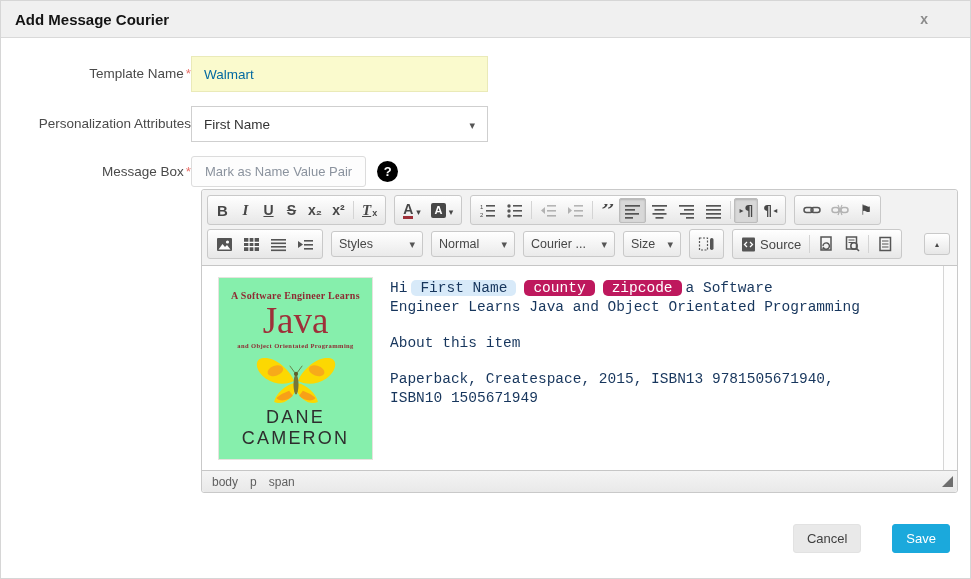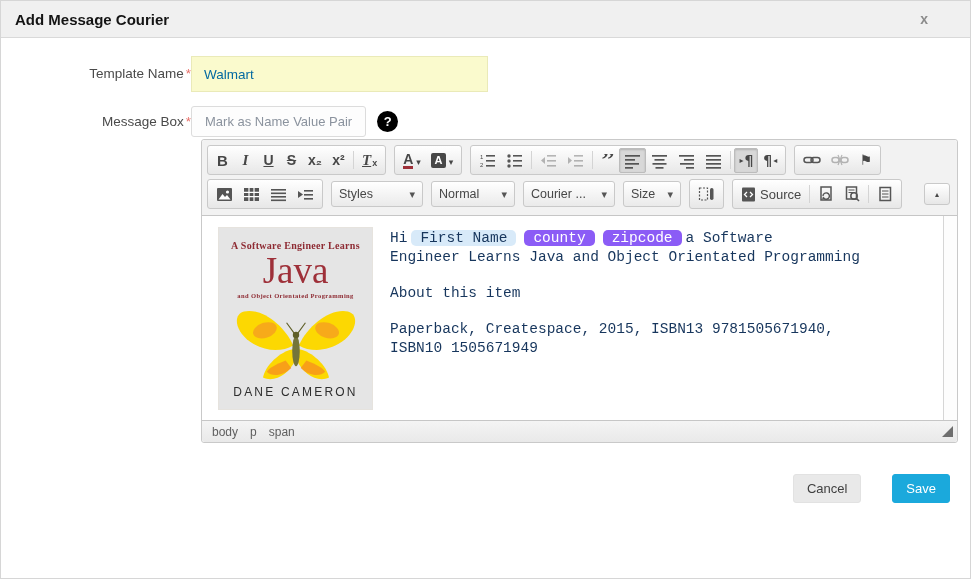--- a/index.html
+++ b/index.html
@@ -55,30 +55,30 @@
   .tb-select { display:flex; align-items:center; height:26px; border:1px solid #c9c9c9; border-radius:3px; background:linear-gradient(#ffffff,#eaeaea); padding:0 7px; color:#474747; font-size:12.5px; margin-right:8px; cursor:pointer; }
   .tb-select .caret { margin-left:auto; }
   .w-styles { width:92px; } .w-format { width:84px; } .w-font { width:92px; } .w-size { width:58px; }
   .src-label { font-size:13px; color:#474747; margin-left:4px; }
   .collapse-group { margin-left:auto; margin-right:2px; height:22px; padding:1px 2px; }
   .collapse-btn { height:18px; min-width:20px; font-size:8px; font-family:"DejaVu Sans",sans-serif; }
 
   
   .editor-content { position:relative; display:flex; height:204px; background:#fff; padding:11px 20px 10px 16px; }
   .scroll-track { position:absolute; top:0; right:0; bottom:0; width:14px; background:#fdfdfd; border-left:1px solid #d6d6d6; }
-  .book-cover { width:155px; height:183px; background:#e5e5e5; border:1px solid #e6e3de; flex-shrink:0; margin-right:17px; display:flex; flex-direction:column; align-items:center; text-align:center; font-family:"Liberation Serif",serif; }
+  .book-cover { width:155px; height:183px; background:#86efac; border:1px solid #e6e3de; flex-shrink:0; margin-right:17px; display:flex; flex-direction:column; align-items:center; text-align:center; font-family:"Liberation Serif",serif; }
   .bc-tagline { margin-top:12px; font-size:10px; font-weight:bold; color:#8e2b33; letter-spacing:.3px; }
   .bc-title { font-size:37px; color:#9e3039; line-height:1; margin-top:1px; }
   .bc-subtitle { font-size:6.5px; font-weight:bold; color:#8e2b33; margin-top:3px; letter-spacing:.4px; }
-  .bc-author { margin-top:auto; margin-bottom:10px; font-size:12px; letter-spacing:2.2px; color:#2e2e2e; font-family:"Liberation Sans",sans-serif; }
+  .bc-author { margin-top:auto; margin-bottom:10px; font-size:18px; letter-spacing:2.2px; color:#2e2e2e; font-family:"Liberation Sans",sans-serif; }
   .doc-text { font-family:"Liberation Mono","DejaVu Sans Mono",monospace; font-size:14.5px; color:#17365d; line-height:19px; padding-top:2px; white-space:nowrap; }
   .doc-text p { margin:0 0 17px 0; }
   .token { border-radius:5px; padding:0 9px; margin:0 4px; }
   .token-blue { background:#d8eaf9; }
-  .token-red { background:#8b5cf6; color:#fff; }
+  .token-red { background:#be185d; color:#fff; }
 
   
   .status-bar { position:relative; height:22px; background:linear-gradient(#f4f4f4,#e9e9e9); border-top:1px solid #c6c6c6; border-radius:0 0 3px 3px; display:flex; align-items:center; padding:0 10px; font-size:12px; color:#5f5f5f; }
   .status-bar .el { margin-right:12px; cursor:pointer; }
   .resize-handle { position:absolute; right:4px; bottom:5px; width:0; height:0; border-left:11px solid transparent; border-bottom:11px solid #6e6e6e; cursor:se-resize; }
 
   
   .dlg-footer { display:flex; justify-content:flex-end; align-items:center; padding:31px 20px 0 0; gap:31px; }
   .btn { height:29px; border-radius:3px; font-size:13px; font-family:"Liberation Sans",sans-serif; cursor:pointer; }
   .btn-cancel { background:#e9e9e9; border:1px solid #e2e2e2; color:#3f3f3f; padding:0 13px; }
@@ -98,20 +98,29 @@
 
   <div class="form-area">
 
     <div class="form-row">
       <div class="form-label">
         <span>Template Name</span><em class="req">*</em>
       </div>
       <input class="text-input" type="text" value="Walmart" style="">
     </div>
 
+    <div class="form-row">
+      <div class="form-label">
+        <span>Personalization Attributes</span>
+      </div>
+      <div class="select-box">
+        <span>First Name</span>
+        <span class="caret"></span>
+      </div>
+    </div>
 
     <div class="form-row mark-row">
       <div class="form-label lbl-top">
         <span>Message Box</span><em class="req">*</em>
       </div>
       <button class="mark-btn">Mark as Name Value Pair</button>
       <span class="help-badge">?</span>
     </div>
 
     <div class="editor">

